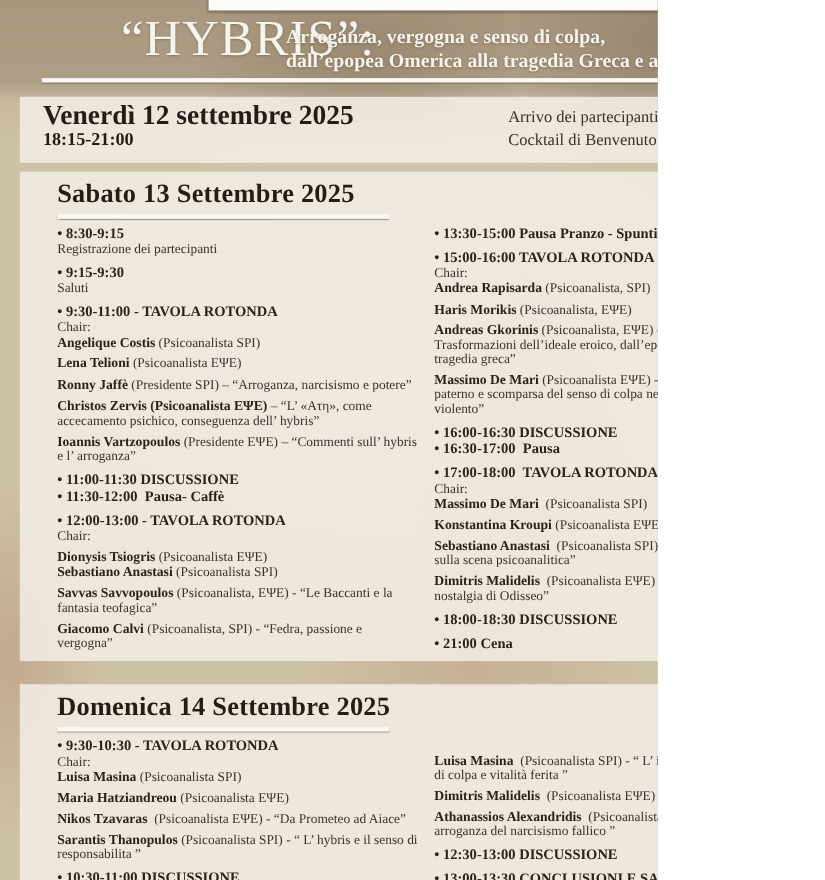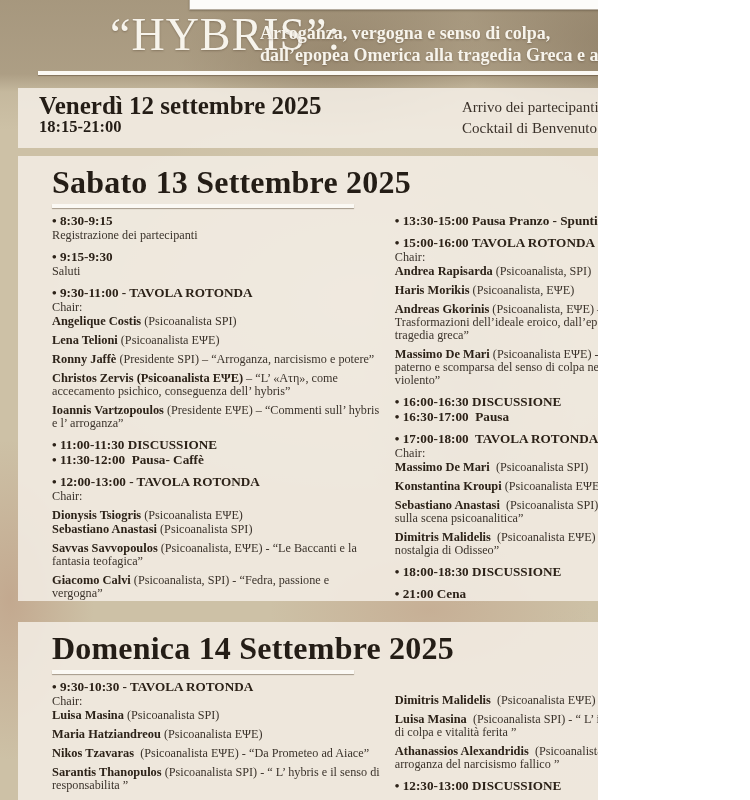--- a/index.html
+++ b/index.html
@@ -47,21 +47,21 @@
     color:#3b332b;
   }
   .panel-friday{top:88px;height:60px;}
   .panel-saturday{top:156px;height:445px;overflow:hidden;}
   .panel-sunday{top:622px;height:178px;overflow:hidden;}
 
   .fri-title{position:absolute;left:21px;top:4px;font-size:25px;font-weight:bold;color:#241d16;}
   .fri-time{position:absolute;left:21px;top:29px;font-size:16.5px;font-weight:bold;color:#241d16;}
   .fri-note{position:absolute;left:444px;top:9px;font-size:15px;line-height:1.38;color:#3a3129;}
 
-  .sec-title{margin:8px 0 0 34px;font-size:32px;font-weight:bold;color:#241d16;letter-spacing:0.2px;line-height:1.15;}
+  .sec-title{margin:8px 0 0 34px;font-size:24px;font-weight:bold;color:#241d16;letter-spacing:0.2px;line-height:1.15;}
   .sec-rule{margin:3px 0 0 34px;width:302px;height:4px;background:#fbf9f4;box-shadow:0 1px 1px rgba(92,76,56,0.5);}
 
   .cols{display:flex;padding:6px 14px 0 34px;}
   .col{width:338px;}
   .col-left{margin-right:14px;}
   .col-right{width:327px;}
   .col-right-sunday{padding-top:14px;}
 
   .entry{margin:0;line-height:1.06;white-space:pre-wrap;font-size:12.2px;color:#3b332b;}
   .entry .b{font-weight:bold;color:#2c2218;}
@@ -152,22 +152,22 @@
       <div class="col col-left">
           <p class="entry slot"><span class="b">• 9:30-10:30 - TAVOLA ROTONDA</span><span class="r"></span></p>
           <p class="entry desc"><span class="b"></span><span class="r">Chair:</span></p>
           <p class="entry person tight"><span class="b">Luisa Masina</span><span class="r"> (Psicoanalista SPI)</span></p>
           <p class="entry person"><span class="b">Maria Hatziandreou</span><span class="r"> (Psicoanalista EΨE)</span></p>
           <p class="entry person"><span class="b">Nikos Tzavaras</span><span class="r">  (Psicoanalista EΨE) - “Da Prometeo ad Aiace”</span></p>
           <p class="entry person"><span class="b">Sarantis Thanopulos</span><span class="r"> (Psicoanalista SPI) - “ L’ hybris e il senso di responsabilita ”</span></p>
           <p class="entry slot"><span class="b">• 10:30-11:00 DISCUSSIONE</span><span class="r"></span></p>
         </div>
       <div class="col col-right col-right-sunday">
+          <p class="entry person"><span class="b">Luisa Masina</span><span class="r">  (Psicoanalista SPI) - “ L’ invidia degli dei: senso di colpa e vitalità ferita ”</span></p>
           <p class="entry person"><span class="b">Dimitris Malidelis</span><span class="r">  (Psicoanalista EΨE)</span></p>
-          <p class="entry person"><span class="b">Luisa Masina</span><span class="r">  (Psicoanalista SPI) - “ L’ invidia degli dei: senso di colpa e vitalità ferita ”</span></p>
           <p class="entry person"><span class="b">Athanassios Alexandridis</span><span class="r">  (Psicoanalista EΨE) - “ Penteo o l’ arroganza del narcisismo fallico ”</span></p>
           <p class="entry slot"><span class="b">• 12:30-13:00 DISCUSSIONE</span><span class="r"></span></p>
           <p class="entry slot"><span class="b">• 13:00-13:30 CONCLUSIONI E SALUTI</span><span class="r"></span></p>
         </div>
     </div>
   </div>
 
 </div>
 
 </body></html>

